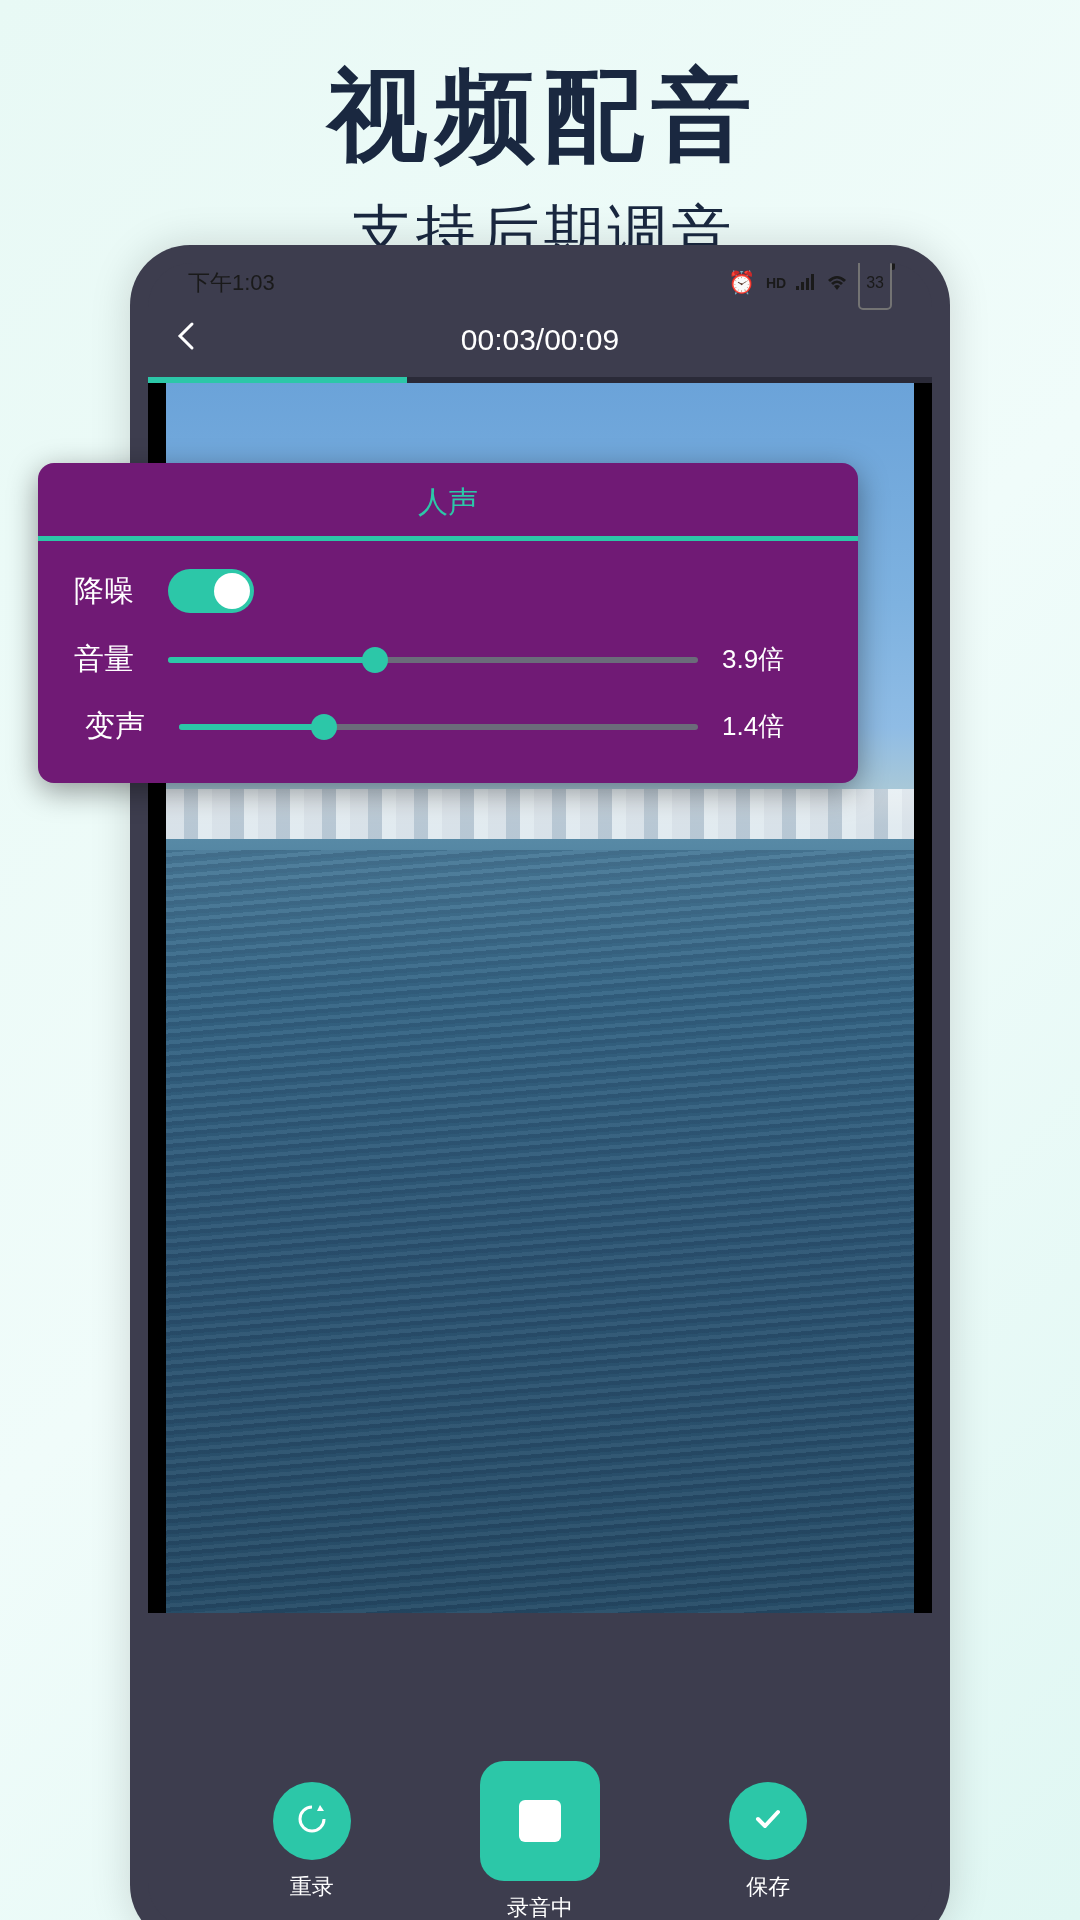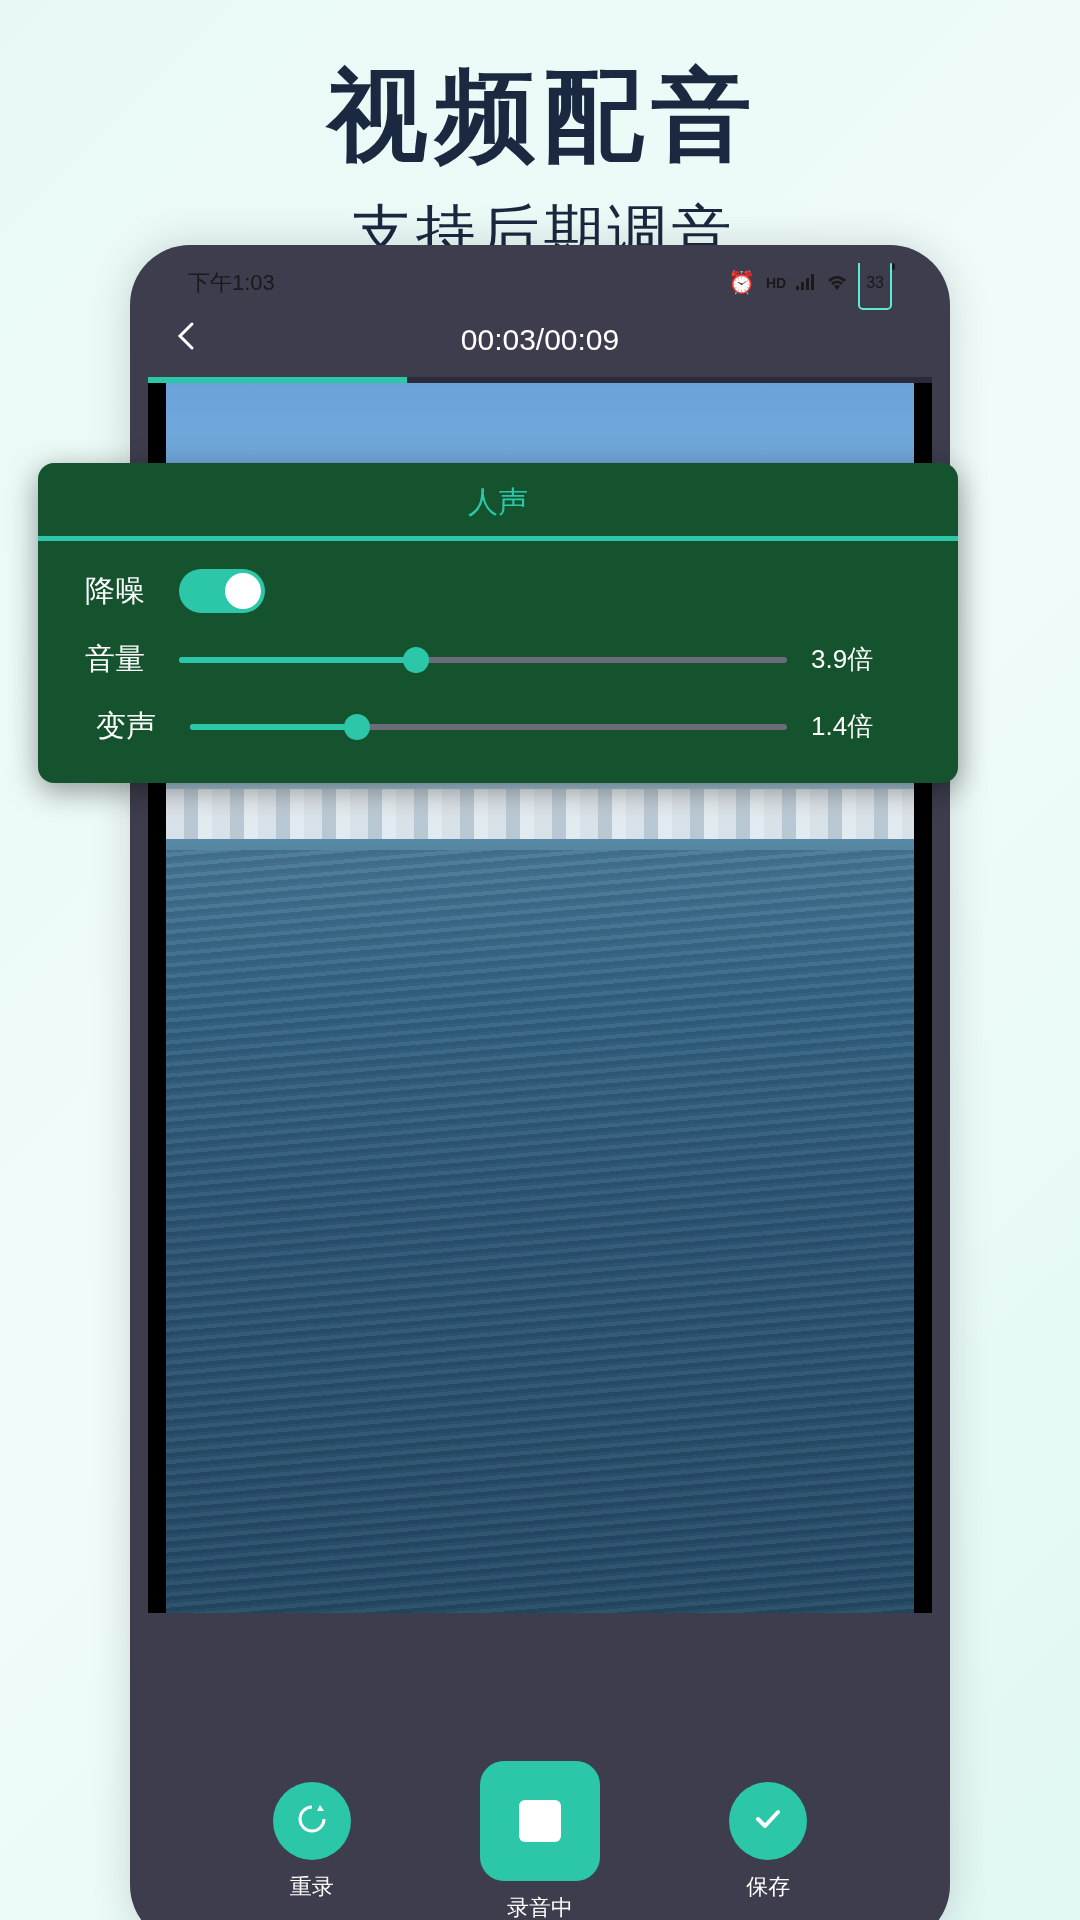--- a/index.html
+++ b/index.html
@@ -99,22 +99,22 @@
     repeating-linear-gradient(175deg,
       rgba(40,80,110,0.4) 0 3px,
       rgba(70,110,140,0.3) 3px 7px,
       rgba(30,60,90,0.35) 7px 11px);
 }
 
 .audio-panel {
   position: absolute;
   top: 463px;
   left: 38px;
-  width: 920px;
-  background: #14532d;
+  width: 820px;
+  background: #701a75;
   border-radius: 16px;
   box-shadow: 0 8px 30px rgba(0,0,0,0.4);
   z-index: 10;
 }
 .tabs { display: flex; height: 78px; }
 .tab {
   flex: 1;
   display: flex;
   align-items: center;
   justify-content: center;
@@ -123,21 +123,21 @@
   position: relative;
 }
 .tab.active { color: #2cc7a8; }
 .tab.active::after {
   content: '';
   position: absolute;
   bottom: 0; left: 0; right: 0;
   height: 5px;
   background: #2cc7a8;
 }
-.panel-body { padding: 28px 47px 36px; }
+.panel-body { padding: 28px 36px 36px; }
 .row {
   display: flex;
   align-items: center;
   margin-bottom: 26px;
   gap: 24px;
 }
 .row:last-child { margin-bottom: 0; margin-left: 11px; }
 .row-label { color: #fff; font-size: 30px; min-width: 70px; }
 .row-value { color: #fff; font-size: 26px; min-width: 100px; text-align: left; }
 
@@ -204,21 +204,21 @@
 .ctrl-btn.large {
   width: 120px; height: 120px;
   border-radius: 24px;
 }
 .stop-square {
   width: 42px; height: 42px;
   background: #fff;
   border-radius: 6px;
 }
 .ctrl-label { color: #fff; font-size: 22px; }
-.battery-box { border: 2px solid #5eead4; border-radius: 5px; padding: 16px 6px; font-size: 16px; position: relative; }
+.battery-box { border: 2px solid #737373; border-radius: 5px; padding: 16px 6px; font-size: 16px; position: relative; }
 .battery-box::after { content:''; position:absolute; right:-5px; top:4px; width:3px; height:8px; background:#1a1a1a; border-radius:0 2px 2px 0; }
 </style>
 </head>
 <body>
 
 <div class="promo-title">
   <h1>视频配音</h1>
   <h2>支持后期调音</h2>
 </div>
 

